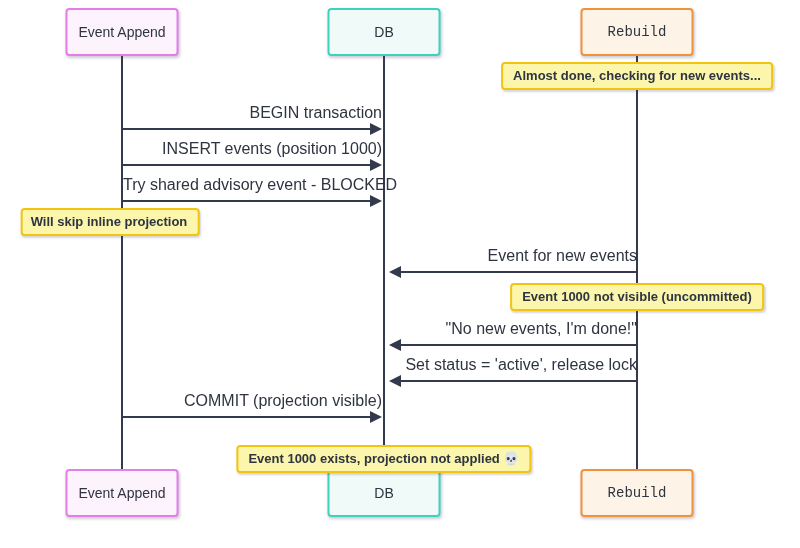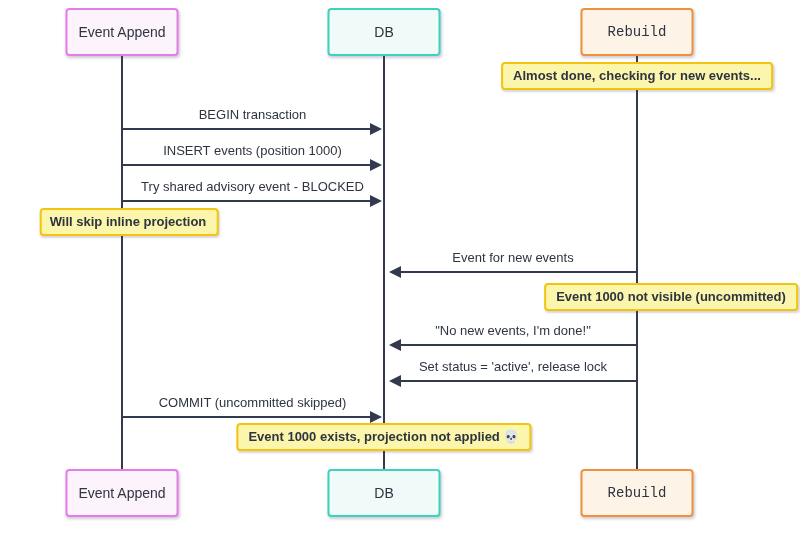--- a/index.html
+++ b/index.html
@@ -14,22 +14,22 @@
     border:2px solid;border-radius:4px;
     display:flex;align-items:center;justify-content:center;
     font-size:14px;font-weight:500;transform:translateX(-50%);
     box-shadow:1px 2px 3px rgba(71,71,97,.28);
   }
   .actor.pink{border-color:var(--pink-border);background:var(--pink-fill);}
   .actor.teal{border-color:var(--teal-border);background:var(--teal-fill);}
   .actor.orange{border-color:var(--orange-border);background:var(--orange-fill);font-family:Liberation Mono, monospace;}
   .msg{position:absolute;height:0;}
   .msg .lbl{
-    position:absolute;left:0;width:100%;bottom:7px;text-align:center;
-    font-size:13px;white-space:nowrap;color:var(--text,#2e3440);
+    position:absolute;left:0;width:100%;bottom:7px;text-align:right;
+    font-size:16px;white-space:nowrap;color:var(--text,#2e3440);
   }
   .msg .line{position:absolute;top:-1px;height:2px;background:var(--line,#333a4d);}
   .msg.right .line{left:0;right:7px;}
   .msg.left  .line{left:8px;right:0;}
   .arrowhead{position:absolute;top:-6px;width:0;height:0;
     border-top:6px solid transparent;border-bottom:6px solid transparent;}
   .msg.right .arrowhead{right:0;border-left:12px solid var(--line,#333a4d);}
   .msg.left  .arrowhead{left:0;border-right:12px solid var(--line,#333a4d);}
   .note{
     position:absolute;transform:translateX(-50%);box-sizing:border-box;
@@ -94,23 +94,23 @@
     <div class="line"></div>
     <div class="arrowhead"></div>
   </div>
   <div class="msg left" style="left:389px;top:381px;width:248px;">
     <div class="lbl">Set status = 'active', release lock</div>
     <div class="line"></div>
     <div class="arrowhead"></div>
   </div>
 
   <div class="msg right" style="left:123px;top:417px;width:259px;">
-    <div class="lbl">COMMIT (uncommitted skipped)</div>
+    <div class="lbl">COMMIT (projection visible)</div>
     <div class="line"></div>
     <div class="arrowhead"></div>
   </div>
 
   <div class="note" style="left:637px;top:62px;">Almost done, checking for new events...</div>
-  <div class="note" style="left:129px;top:208px;padding-left:8px;">Will skip inline projection</div>
-  <div class="note" style="left:671px;top:283px;">Event 1000 not visible (uncommitted)</div>
-  <div class="note" style="left:384px;top:423px;text-align:center;">Event 1000 exists, projection not applied 💀</div>
+  <div class="note" style="left:110px;top:208px;padding-left:8px;">Will skip inline projection</div>
+  <div class="note" style="left:637px;top:283px;">Event 1000 not visible (uncommitted)</div>
+  <div class="note" style="left:384px;top:445px;text-align:center;">Event 1000 exists, projection not applied 💀</div>
 
 </div>
 
 </body></html>

